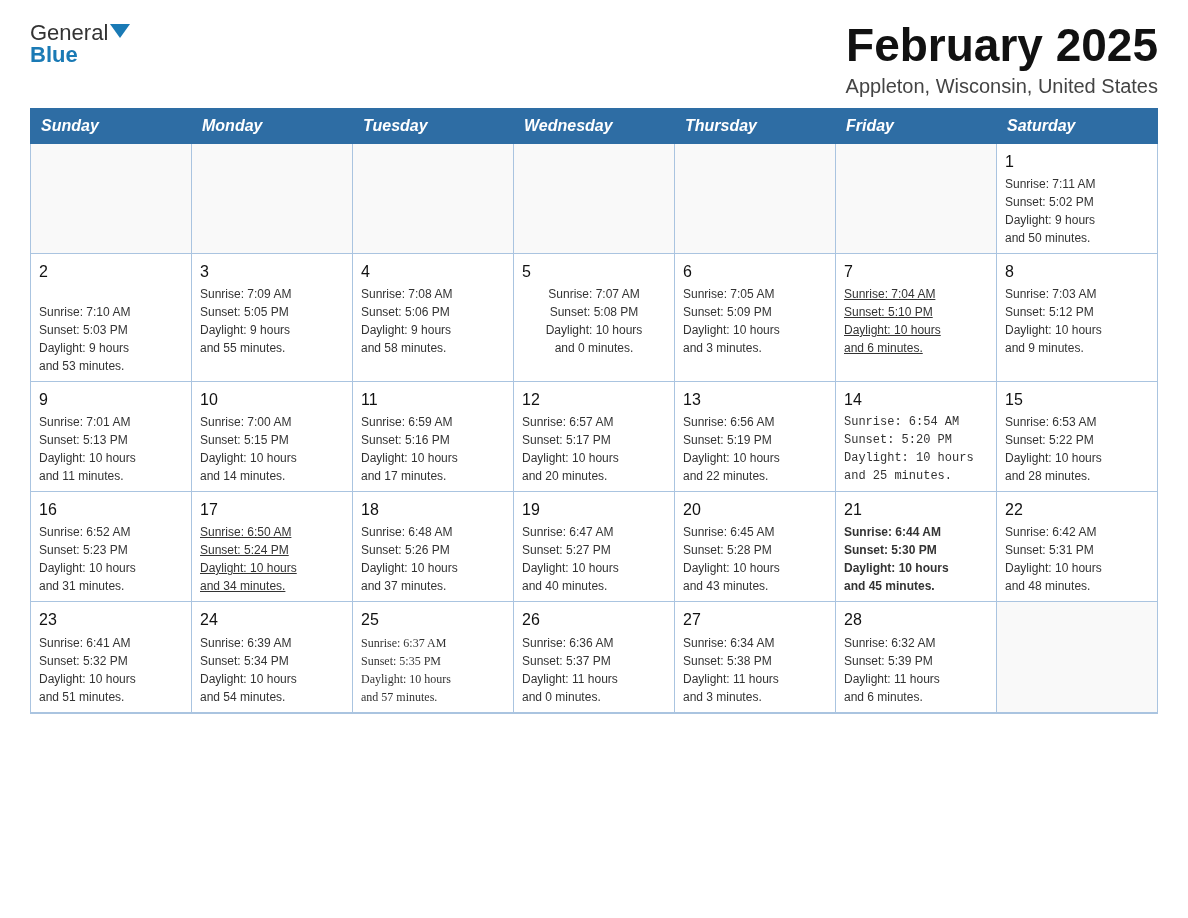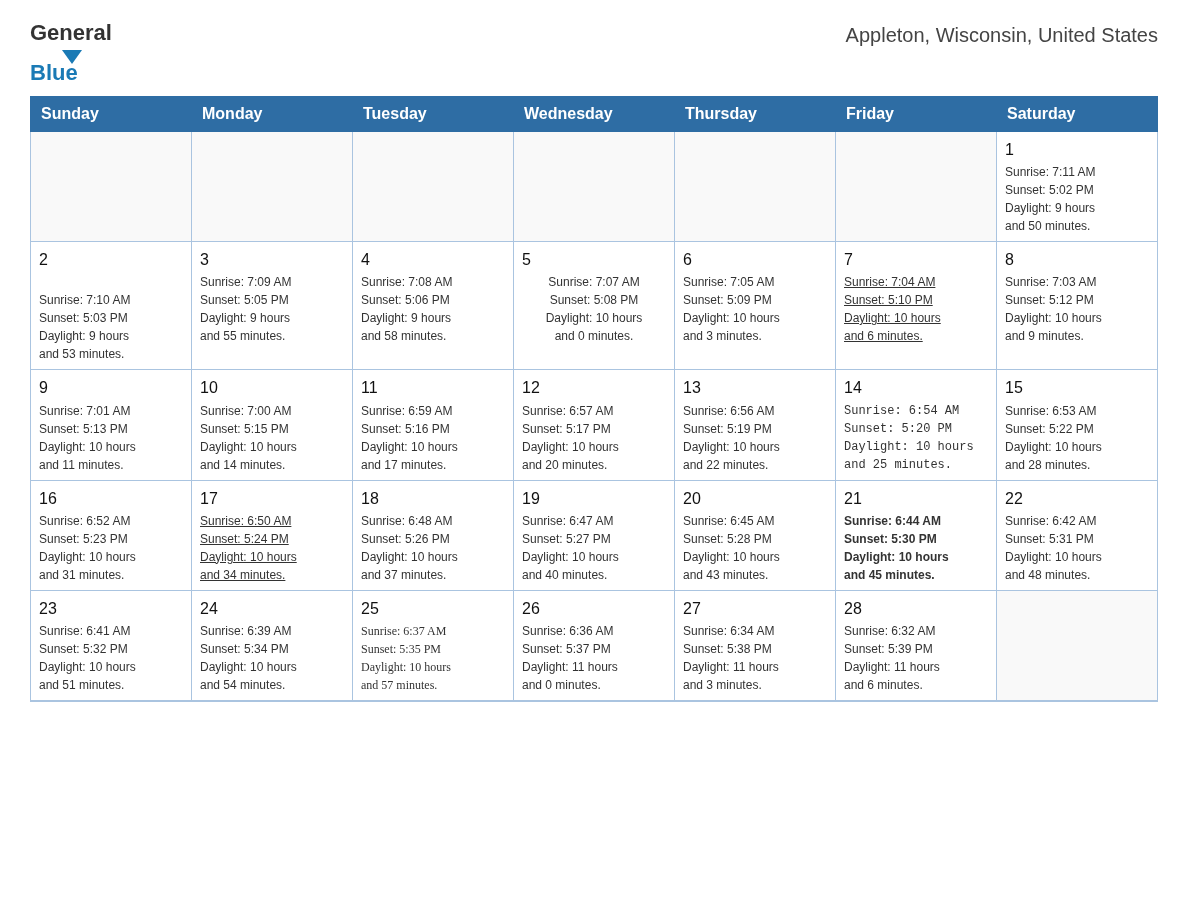--- a/index.html
+++ b/index.html
@@ -17,25 +17,24 @@
       align-items: flex-start;
       margin-bottom: 10px;
     }
     .logo {
       display: flex;
       flex-direction: column;
       align-items: flex-start;
     }
     .logo-top {
       font-size: 22px;
-      font-weight: bold;
+      font-weight: normal;
       color: #333;
       display: flex;
-      align-items: center;
-      flex-direction: column;
+      align-items: flex-start;
     }
     .logo-top .arrow {
       display: inline-block;
       width: 0;
       height: 0;
       border-left: 10px solid transparent;
       border-right: 10px solid transparent;
       border-top: 14px solid #1a7ab5;
       margin-left: 2px;
       margin-top: 4px;
@@ -67,20 +66,21 @@
       margin-top: 10px;
     }
     .calendar thead th {
       background-color: #2e6da4;
       color: #fff;
       padding: 8px 10px;
       text-align: left;
       font-size: 16px;
       font-weight: bold;
       border: 1px solid #2e6da4;
+      font-style: italic;
     }
     .calendar tbody td {
       vertical-align: top;
       border: 1px solid #aac4e0;
       padding: 6px 8px;
       width: calc(100% / 7);
       height: 110px;
       font-size: 12.5px;
       color: #333;
       line-height: 1.45;
@@ -109,20 +109,21 @@
 
 <div class="header">
   <div class="logo">
     <div class="logo-top">
       <span>General</span>
       <span class="arrow"></span>
     </div>
     <div class="logo-bottom">Blue</div>
   </div>
   <div class="title-area">
+    <h1>February 2025</h1>
     <h2>Appleton, Wisconsin, United States</h2>
   </div>
 </div>
 
 <table class="calendar">
   <thead>
     <tr>
       <th>Sunday</th>
       <th>Monday</th>
       <th>Tuesday</th>

